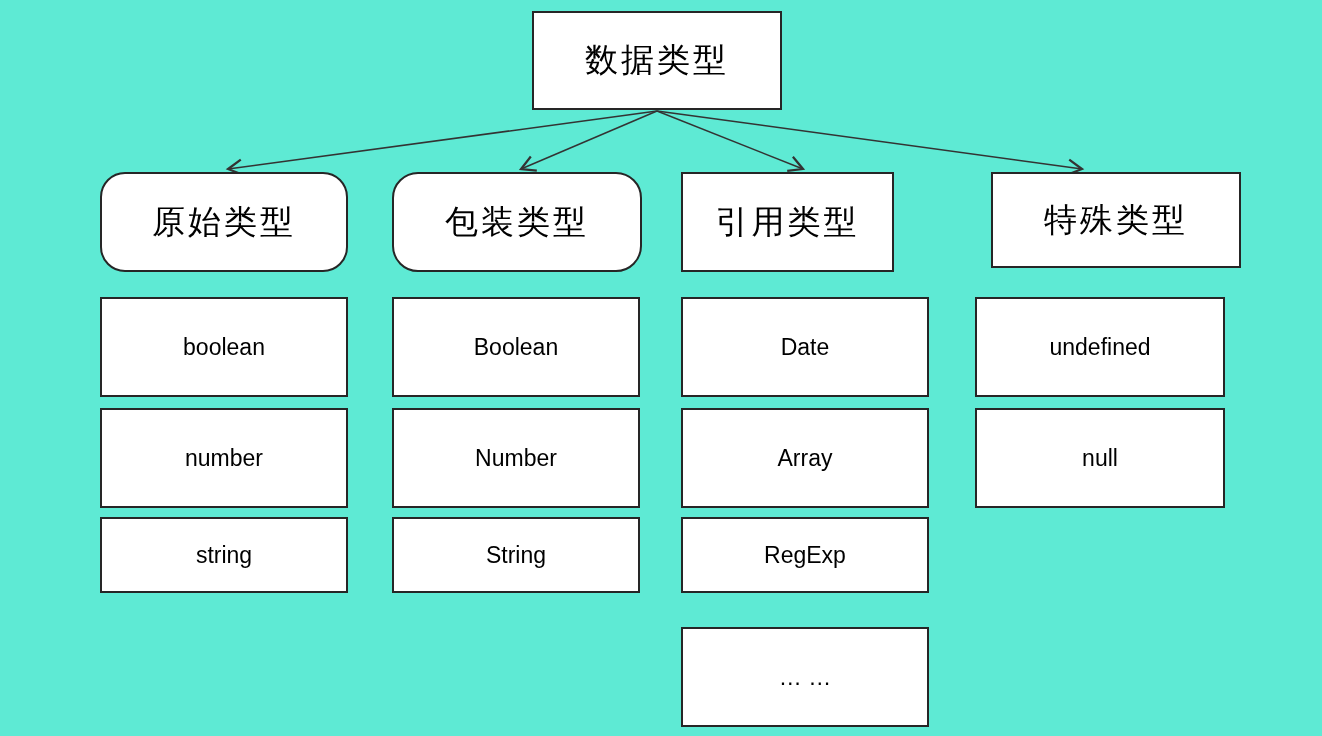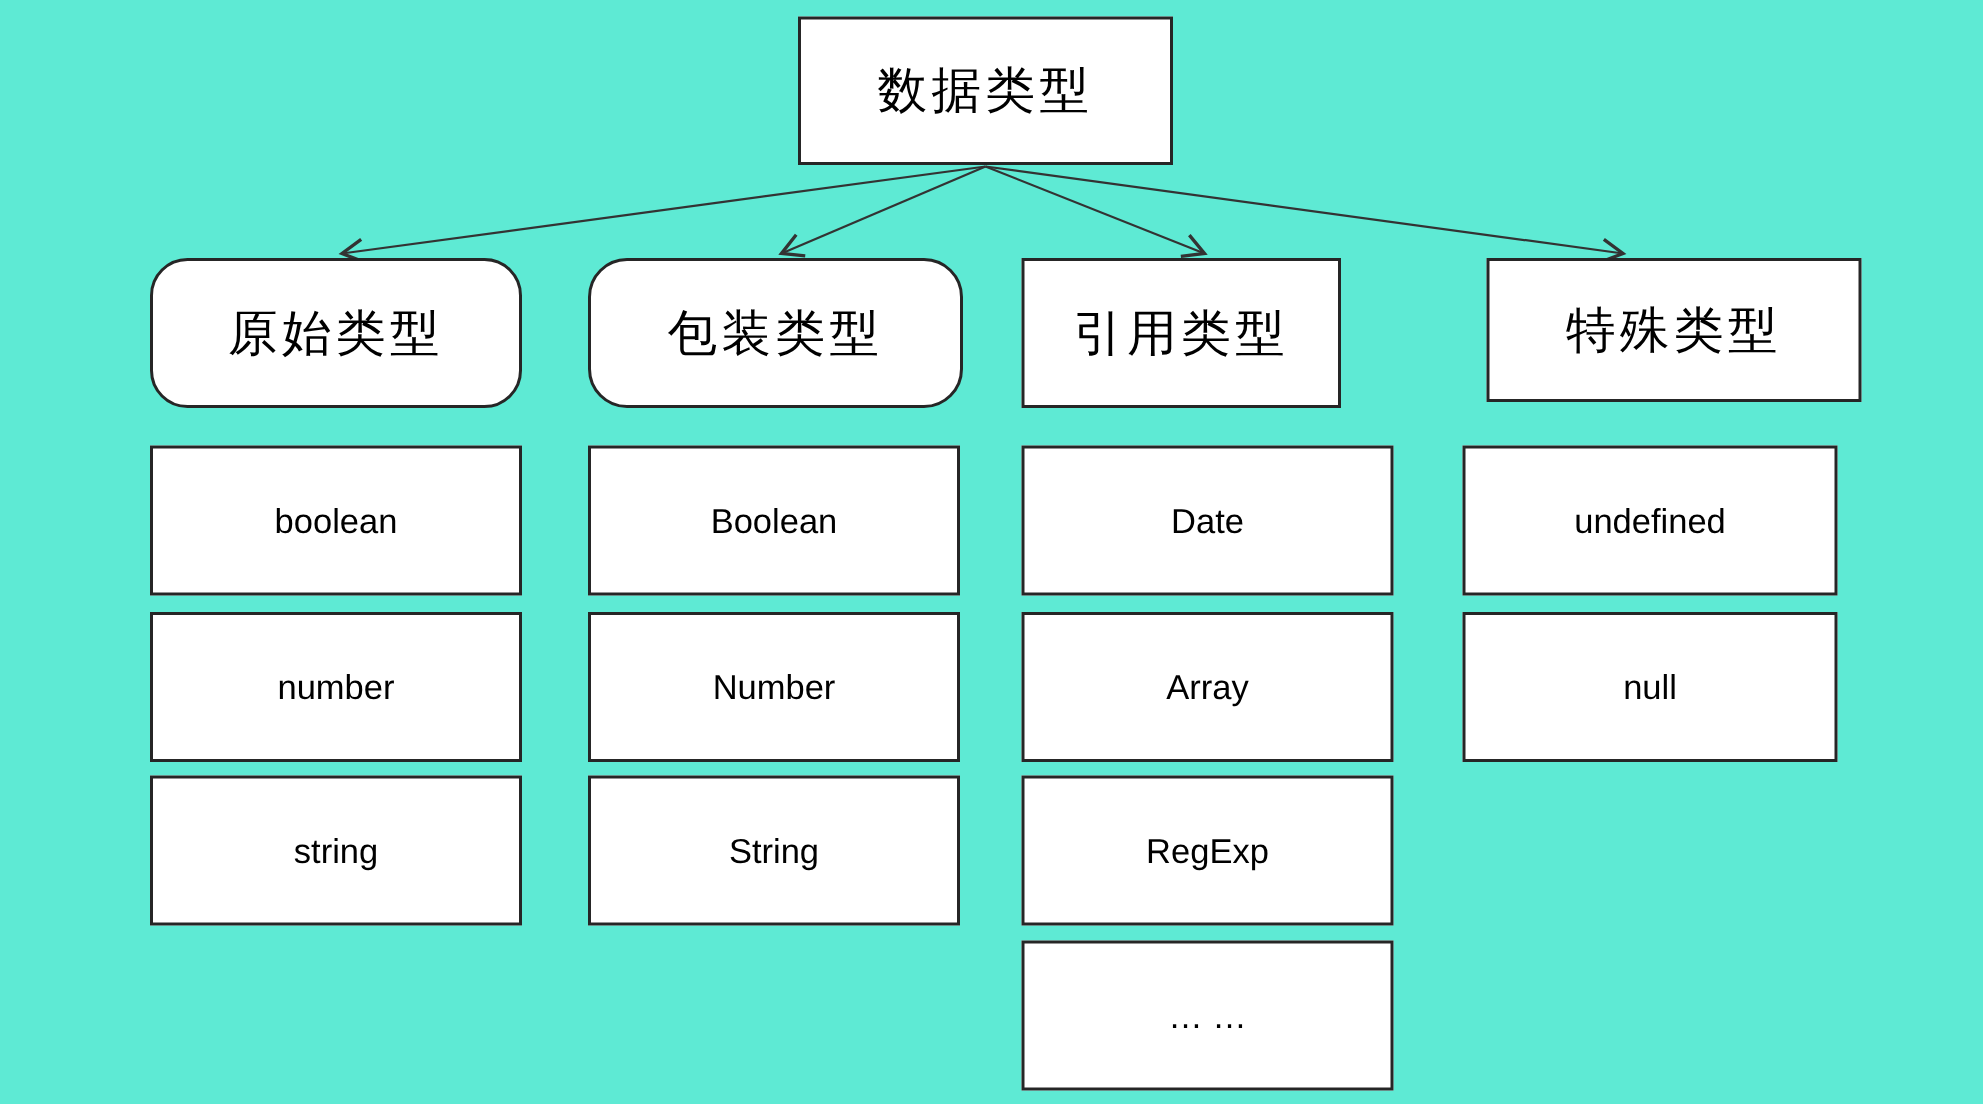--- a/index.html
+++ b/index.html
@@ -49,21 +49,21 @@
   .n-c2   { left: 392px; top: 172px; width: 250px; height: 100px; border-radius: 26px; }
   .n-c3   { left: 681px; top: 172px; width: 213px; height: 100px; }
   .n-c4   { left: 963px; top: 172px; width: 250px; height: 96px; margin-left: 28px; }
   
   .col1 { left: 100px; width: 248px; }
   .col2 { left: 392px; width: 248px; }
   .col3 { left: 681px; width: 248px; }
   .col4 { left: 975px; width: 250px; }
   .row1 { top: 297px; height: 100px; }
   .row2 { top: 408px; height: 100px; }
-  .row3 { top: 517px; height: 100px; }
+  .row3 { top: 517px; height: 76px; }
   .row4 { top: 627px; height: 100px; }
 </style>
 </head>
 <body>
 
 <div class="canvas">
 
   <svg class="connectors" viewBox="0 0 1322 736" xmlns="http://www.w3.org/2000/svg">
     <defs>
       <marker id="openArrow" viewBox="0 0 14 14" refX="12" refY="7" markerWidth="13" markerHeight="13" orient="auto-start-reverse">

